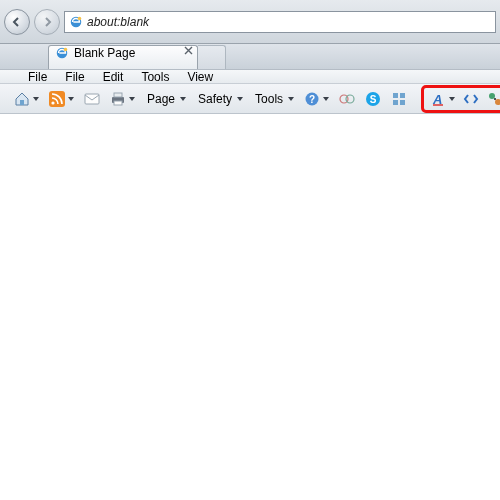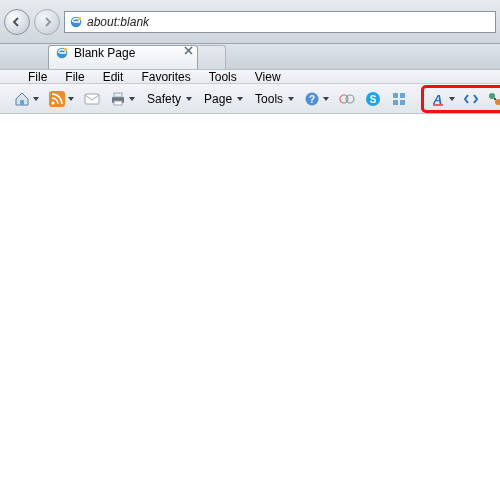--- a/index.html
+++ b/index.html
@@ -80,21 +80,20 @@
           </svg>
       </span>
     </div>
     <div class="newtab"></div>
   </div>
 
   <div class="menubar">
     <div class="menuitem">File</div>
     <div class="menuitem">File</div>
     <div class="menuitem">Edit</div>
-    <div class="menuitem">Favorites</div>
     <div class="menuitem">Tools</div>
     <div class="menuitem">View</div>
   </div>
 
   <div class="cmdbar">
     <div class="left-dots"></div>
 
     <div class="tb-btn">
       <svg width="16" height="16" viewBox="0 0 16 16">
           <path d="M2 8 L8 2 L14 8 L14 14 L2 14 Z" fill="#d9e6f2" stroke="#5b7fa3"></path>
@@ -123,26 +122,26 @@
     <div class="tb-btn">
       <svg width="16" height="16" viewBox="0 0 16 16">
           <rect x="2" y="6" width="12" height="6" rx="1" fill="#6b7480"></rect>
           <rect x="4" y="2" width="8" height="4" fill="#e8ecef" stroke="#9aa6b1"></rect>
           <rect x="4" y="10" width="8" height="4" fill="#fdfdfd" stroke="#9aa6b1"></rect>
         </svg>
       <span class="caret"></span>
     </div>
 
     <div class="tb-btn">
+      <span class="label">Page</span>
+      <span class="caret"></span>
+    </div>
+
+    <div class="tb-btn">
       <span class="label">Safety</span>
-      <span class="caret"></span>
-    </div>
-
-    <div class="tb-btn">
-      <span class="label">Page</span>
       <span class="caret"></span>
     </div>
 
     <div class="tb-btn">
       <span class="label">Tools</span>
       <span class="caret"></span>
     </div>
 
     <div class="tb-btn">
       <svg width="16" height="16" viewBox="0 0 16 16">

